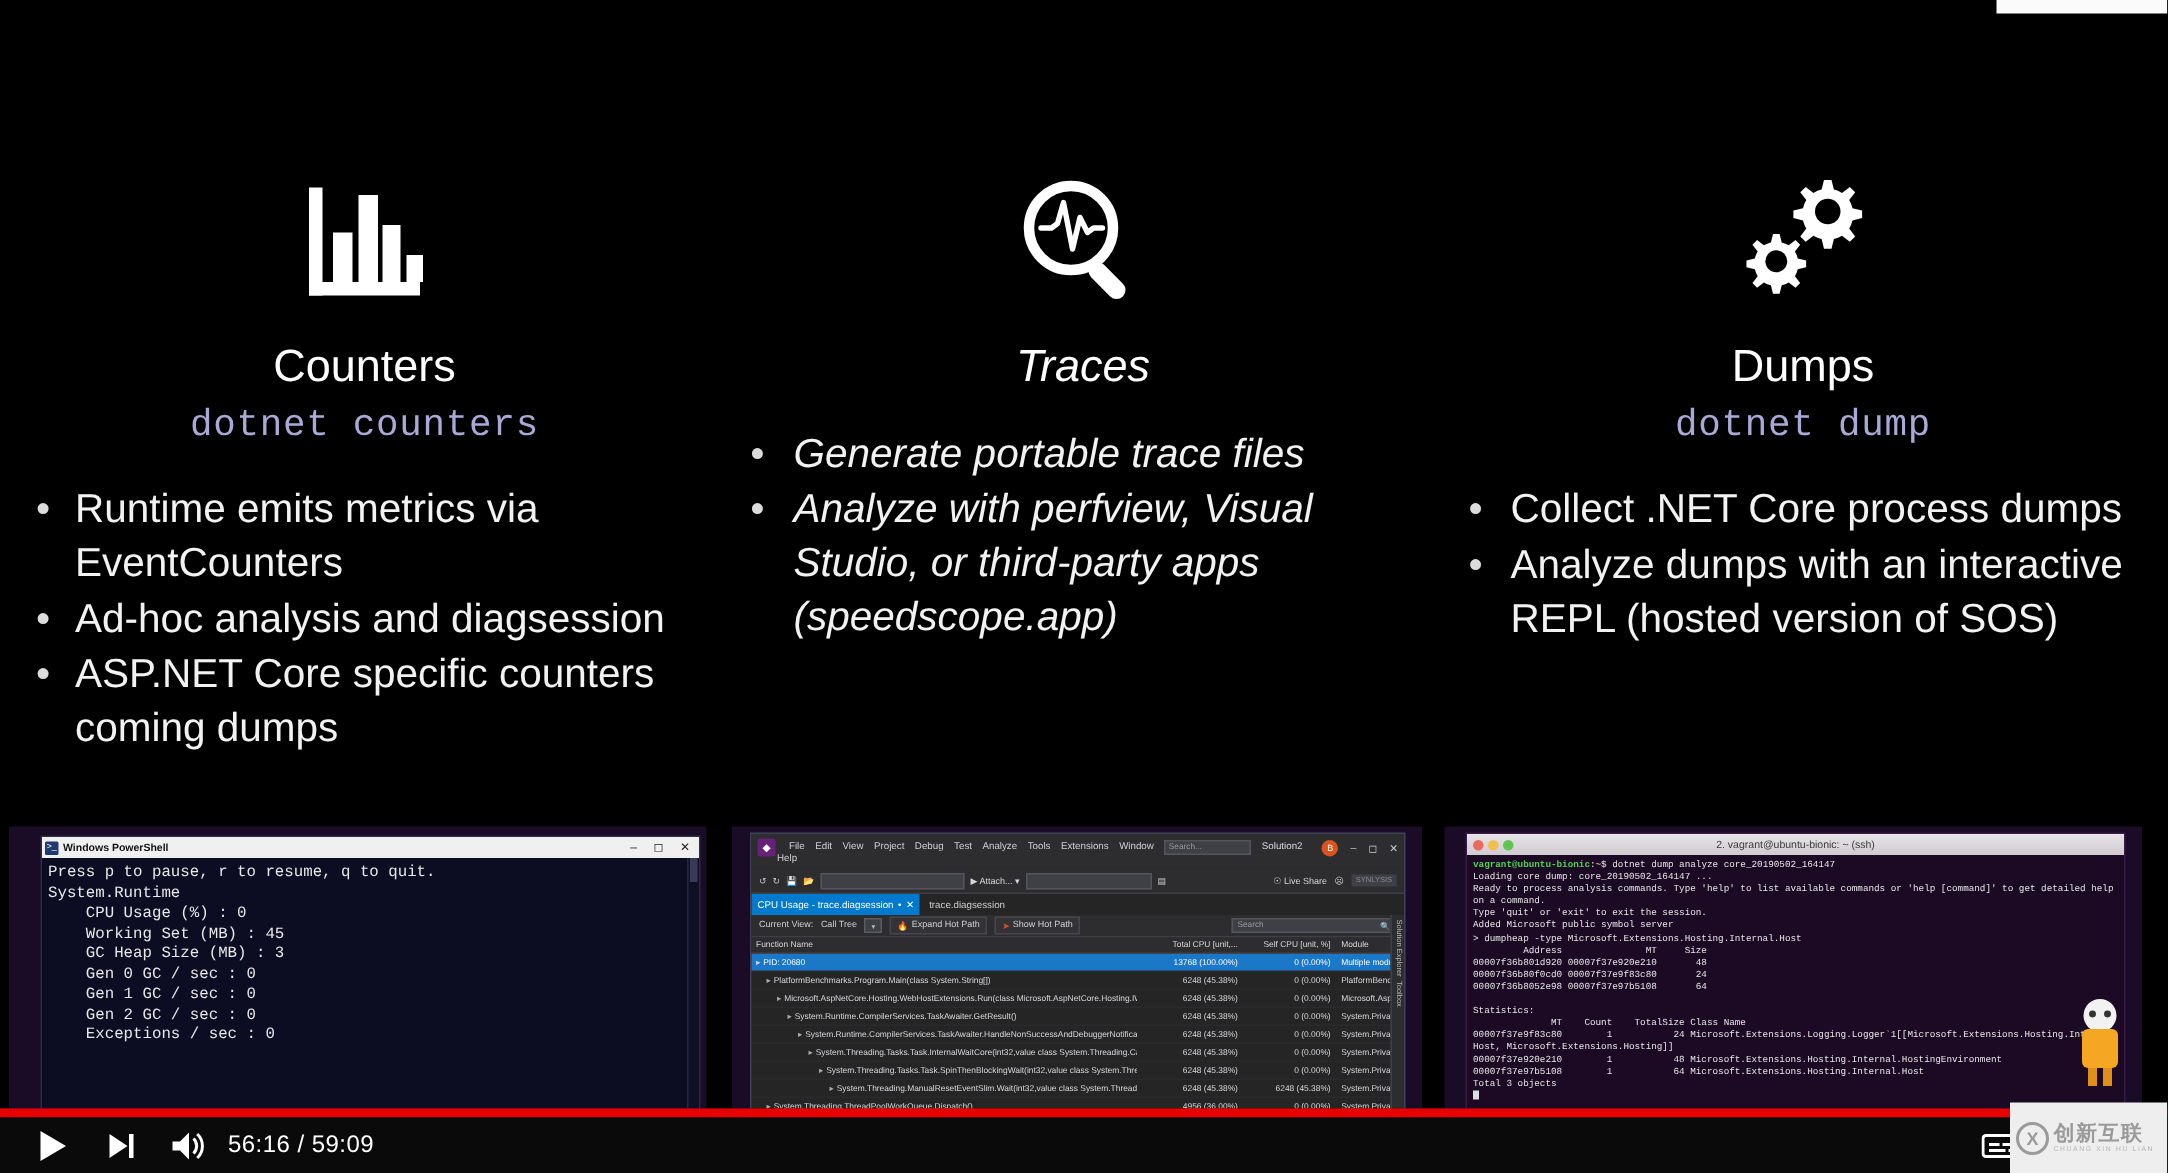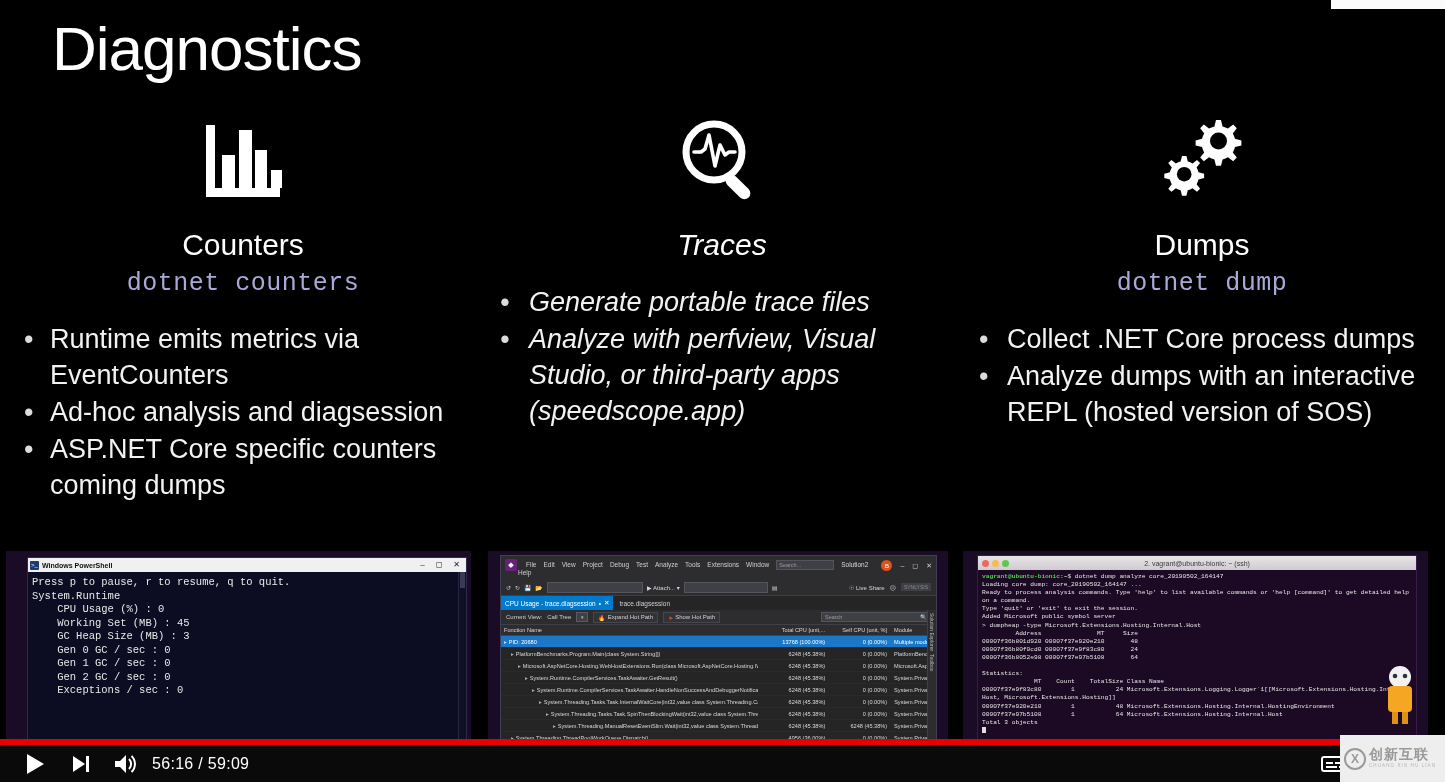--- a/index.html
+++ b/index.html
@@ -201,31 +201,30 @@
   .wm {
     position:absolute; right:0; bottom:0; width:105px; height:47px;
     background:#eeeeee; display:flex; align-items:center; padding-left:4px; gap:3px;
   }
   .wm .wm-mark {
     width:22px;height:22px;border-radius:50%;border:2.5px solid #9a9a9a;
     display:flex;align-items:center;justify-content:center;color:#9a9a9a;
     font-size:12px;font-weight:700;
   }
   .wm .wm-txt { display:flex; flex-direction:column; line-height:1;}
-  .wm .wm-cn { font-size:14px; color:#9a9a9a; font-weight:700; letter-spacing:1px;font-family:Liberation Serif, serif;}
+  .wm .wm-cn { font-size:14px; color:#9a9a9a; font-weight:700; letter-spacing:1px;}
   .wm .wm-py { font-size:4.5px; color:#b4b4b4; letter-spacing:1.1px; margin-top:2px;}
 </style>
 </head>
 <body>
 
 <div id="stage">
 
   <div class="top-sliver"></div>
 
-  <div class="slide-title">Diagnostics</div>
 
   <div class="cols">
 
     <div class="col col-0">
       <div class="icon-wrap">
         <svg width="90" height="90" viewBox="0 0 90 90">
           <g fill="#fff">
             <rect x="8" y="8" width="9" height="72"></rect>
             <rect x="8" y="71" width="74" height="9"></rect>
             <rect x="24" y="38" width="13" height="33"></rect>

